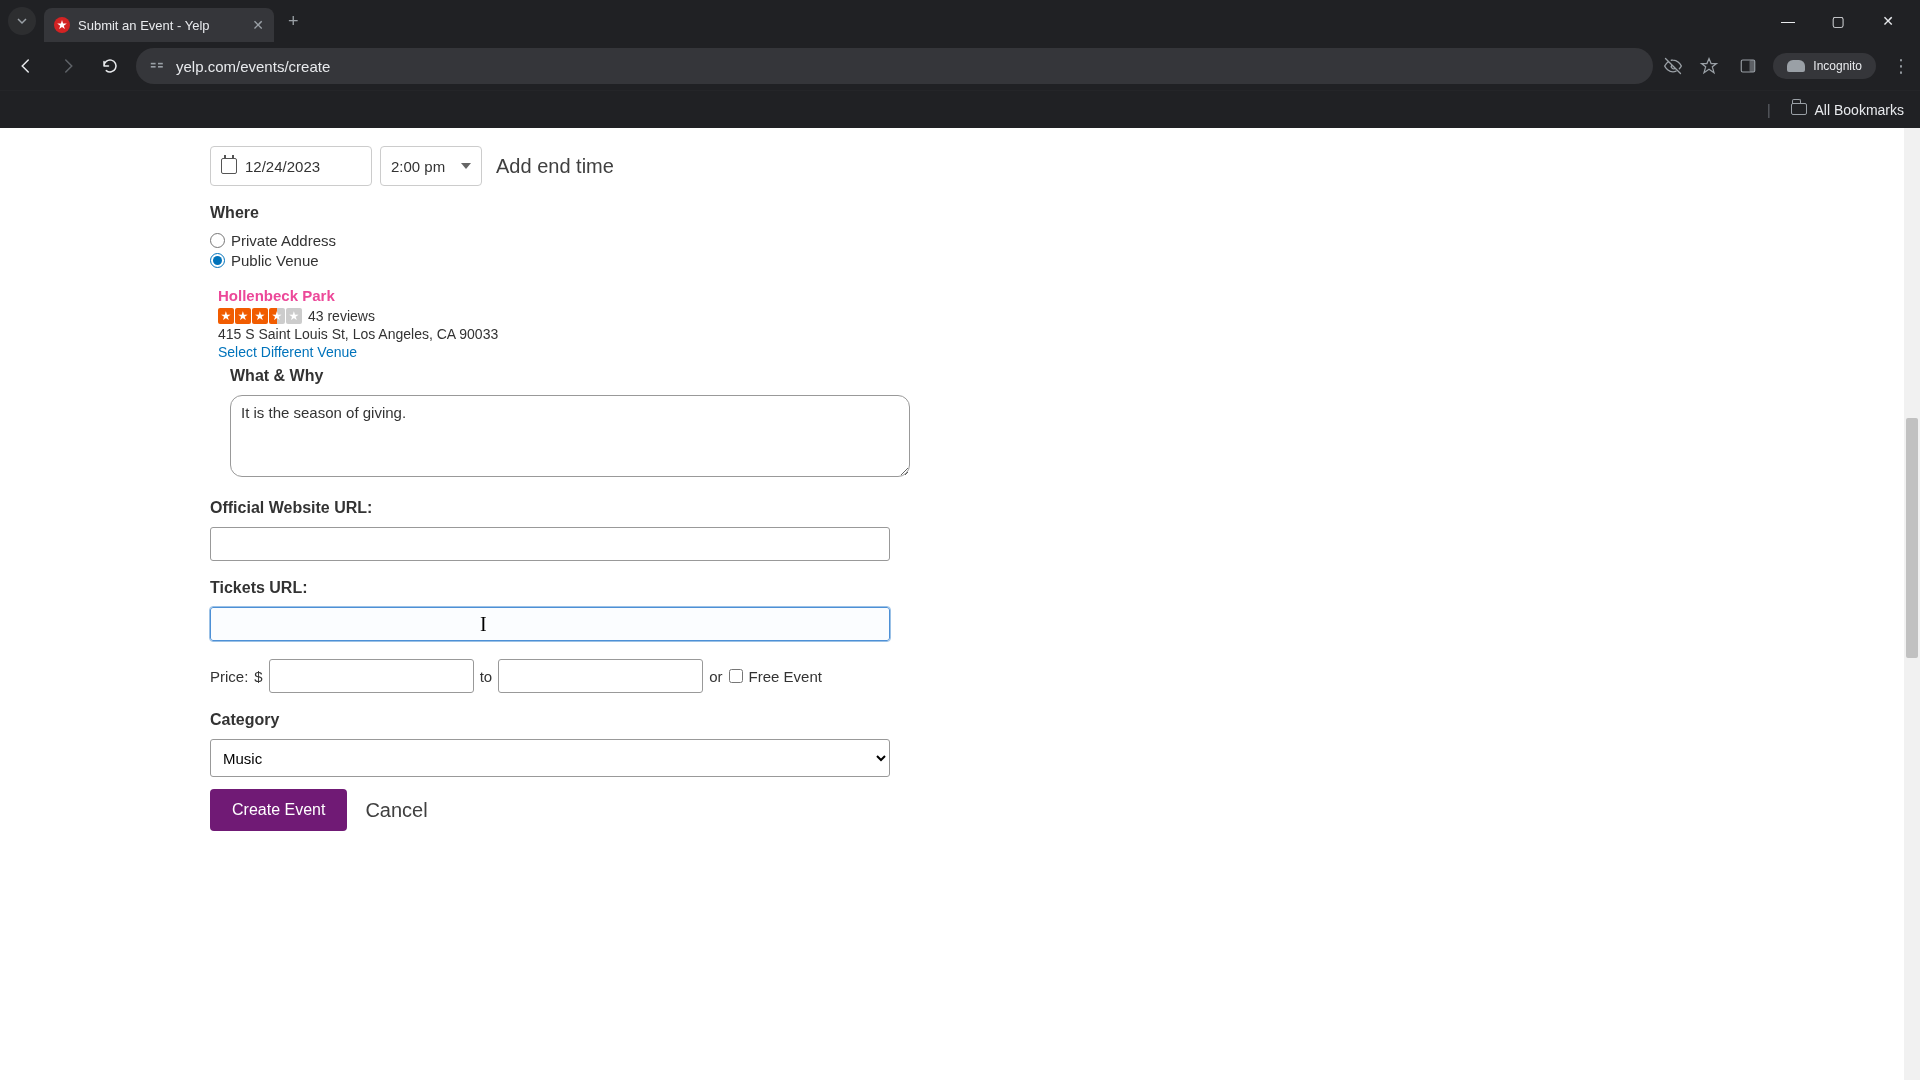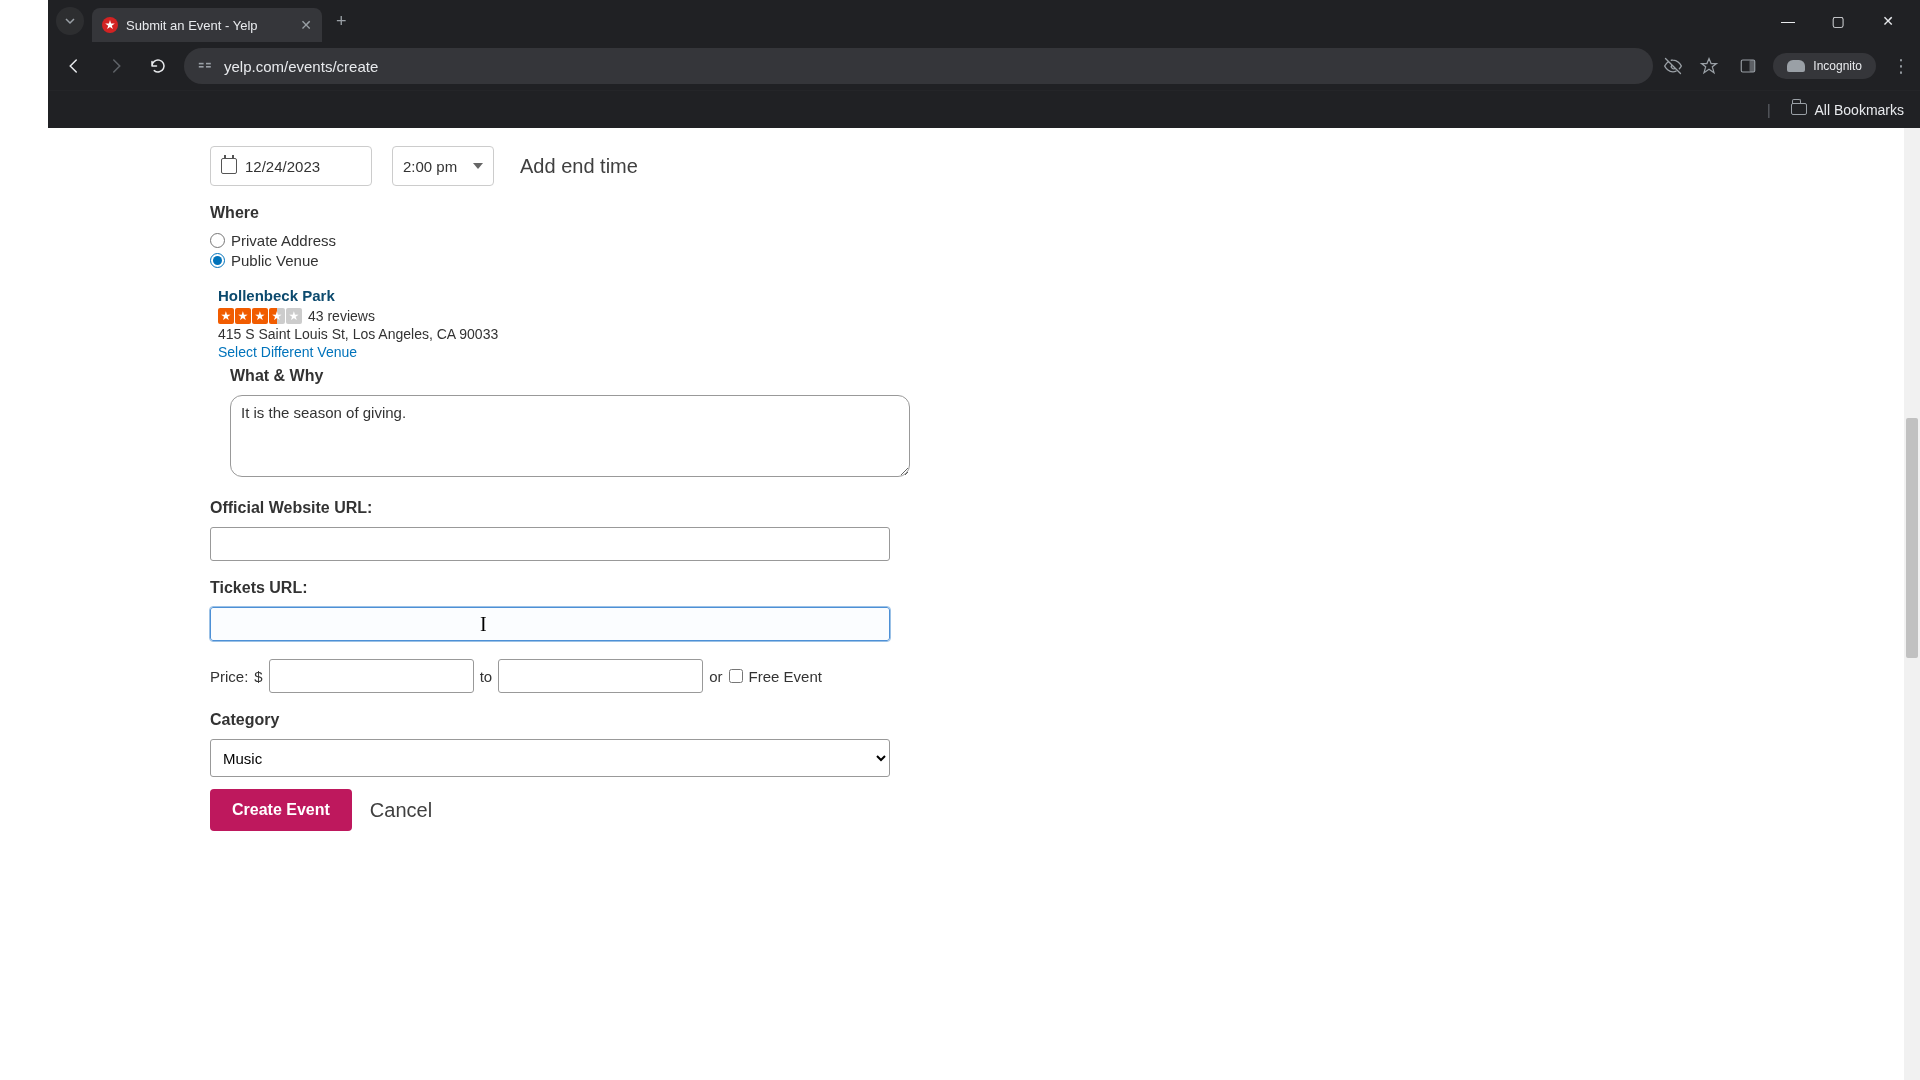--- a/index.html
+++ b/index.html
@@ -1,19 +1,19 @@
 <!DOCTYPE html>
 <html><head>
 <meta charset="utf-8">
 <style>
   * { box-sizing: border-box; margin: 0; padding: 0; }
   body { font-family: Arial, Helvetica, sans-serif; background: #fff; overflow: hidden; }
 
   
-  .browser-chrome { background: #202124; color: #e8eaed; margin-left: 48px; }
+  .browser-chrome { background: #202124; color: #e8eaed; }
   .tab-bar { display: flex; align-items: center; height: 42px; padding: 0 8px; }
   .tab-dropdown { width: 28px; height: 28px; display: flex; align-items: center; justify-content: center; border-radius: 50%; background: rgba(255,255,255,0.06); margin-right: 8px;}
   .tab { display: flex; align-items: center; background: #35363a; border-radius: 8px 8px 0 0; padding: 0 10px; height: 34px; min-width: 230px; margin-top: 8px;}
   .tab .favicon { width: 16px; height: 16px; background: #d32323; border-radius: 50%; margin-right: 8px; position: relative;}
   .tab .favicon::after { content:""; position:absolute; inset:3px; background:#fff; clip-path: polygon(50% 0,61% 35%,98% 35%,68% 57%,79% 91%,50% 70%,21% 91%,32% 57%,2% 35%,39% 35%);}
   .tab .title { color: #e8eaed; font-size: 13px; flex: 1; white-space: nowrap; overflow: hidden; }
   .tab .close { color: #9aa0a6; font-size: 14px; margin-left: 12px; }
   .new-tab { color: #9aa0a6; font-size: 18px; margin-left: 14px; }
   .window-controls { margin-left: auto; display: flex; gap: 22px; color: #e8eaed; font-size: 14px; padding-right: 10px;}
   .window-controls span { width: 28px; text-align: center; }
@@ -32,57 +32,57 @@
   .bookmarks-bar .folder-icon::before { content:""; position:absolute; top:-5px; left:0; width:7px; height:4px; border:1.5px solid #9aa0a6; border-bottom:none; border-radius:2px 2px 0 0;}
 
   
   .viewport { position: relative; height: calc(1080px - 128px); background:#fff; }
   .scroll-track { position:absolute; right:0; top:0; width:16px; height:100%; background:#f1f1f1;}
   .scroll-thumb { position:absolute; right:2px; width:12px; background:#c1c1c1; border-radius:2px; top:290px; height:240px;}
   .content { padding: 18px 0 20px 210px; width: 900px; }
 
   .row { margin-bottom: 10px; }
   .label { font-weight: bold; font-size: 16px; color:#333; margin-bottom: 10px; display:block;}
-  .inline { display:flex; align-items:center; gap:20px; }
+  .inline { display:flex; align-items:center; gap:8px; }
 
   .date-box { display:flex; align-items:center; border:1px solid #ccc; border-radius:4px; height:40px; padding:0 10px; width:162px; }
   .cal-icon { width:16px; height:16px; border:1.5px solid #555; border-radius:2px; position:relative; margin-right:8px;}
   .cal-icon::before { content:""; position:absolute; top:-4px; left:2px; width:2px; height:4px; background:#555; box-shadow: 8px 0 0 #555;}
   .date-val { font-size:15px; color:#333; }
   .time-box { border:1px solid #ccc; border-radius:4px; height:40px; width:102px; display:flex; align-items:center; padding:0 10px; justify-content:space-between;}
   .time-box span { font-size:15px; color:#333; }
   .caret { width:0; height:0; border-left:5px solid transparent; border-right:5px solid transparent; border-top:6px solid #666;}
   .link { color:#404040; font-size:20px; cursor:pointer; }
 
   .radio-row { display:flex; align-items:center; gap:6px; font-size:15px; color:#333; margin:3px 0;}
   input[type=radio] { width:15px; height:15px; accent-color:#0073bb; }
   input[type=checkbox] { width:14px; height:14px; }
 
   .venue { margin-top: 18px; margin-bottom: 4px;}
-  .venue-name { font-weight:bold; font-size:15px; color:#0c4a6e; margin-left: 8px;}
+  .venue-name { font-weight:bold; font-size:15px; color:#ec4899; margin-left: 8px;}
   .stars-row { display:flex; align-items:center; gap:6px; margin:4px 0 2px 8px;}
   .stars { display:flex; gap:1px;}
   .star { width:16px; height:16px; background:#f15c00; border-radius:2px; position:relative;}
   .star::after { content:"★"; position:absolute; inset:0; color:#fff; font-size:12px; line-height:16px; text-align:center;}
   .star.half { background: linear-gradient(90deg, #f15c00 50%, #ccc 50%);}
   .star.empty { background:#ccc;}
   .reviews { font-size:14px; color:#333;}
   .addr { font-size:14px; color:#333; margin-left:8px;}
   .select-diff { color:#0073bb; font-size:14px; margin-left:8px; margin-top:2px; display:inline-block;}
 
   textarea.big { width:680px; height:82px; border:1px solid #999; border-radius:12px; padding:8px 10px; font-size:15px; font-family:inherit; resize:both; color:#333;}
   input.text { width:680px; height:34px; border:1px solid #999; border-radius:3px; padding:0 8px; font-size:15px;}
   input.text.focused { border:1px solid #4d90d6; outline:1px solid #9bc1e6; background:#fbfdff;}
   input.small { width:205px; height:34px; border:1px solid #999; border-radius:3px; padding:0 6px;}
   .price-row { display:flex; align-items:center; gap:6px; font-size:15px; color:#333;}
   .price-row b { font-weight:normal;}
 
   select.cat { width:680px; height:38px; border:1px solid #999; border-radius:3px; background:#fff; font-size:15px; padding:0 8px;}
 
-  .btn-primary { background:#be185d; color:#fff; border:none; border-radius:4px; padding:12px 22px; font-size:16px; font-weight:bold; cursor:pointer;}
+  .btn-primary { background:#701a75; color:#fff; border:none; border-radius:4px; padding:12px 22px; font-size:16px; font-weight:normal; cursor:pointer;}
   .btn-row { display:flex; align-items:center; gap:18px; margin-top:12px;}
 
   .section { margin-top: 18px; }
 
   svg { display:block; }
 </style>
 </head>
 <body>
 
 <div class="browser-chrome">

